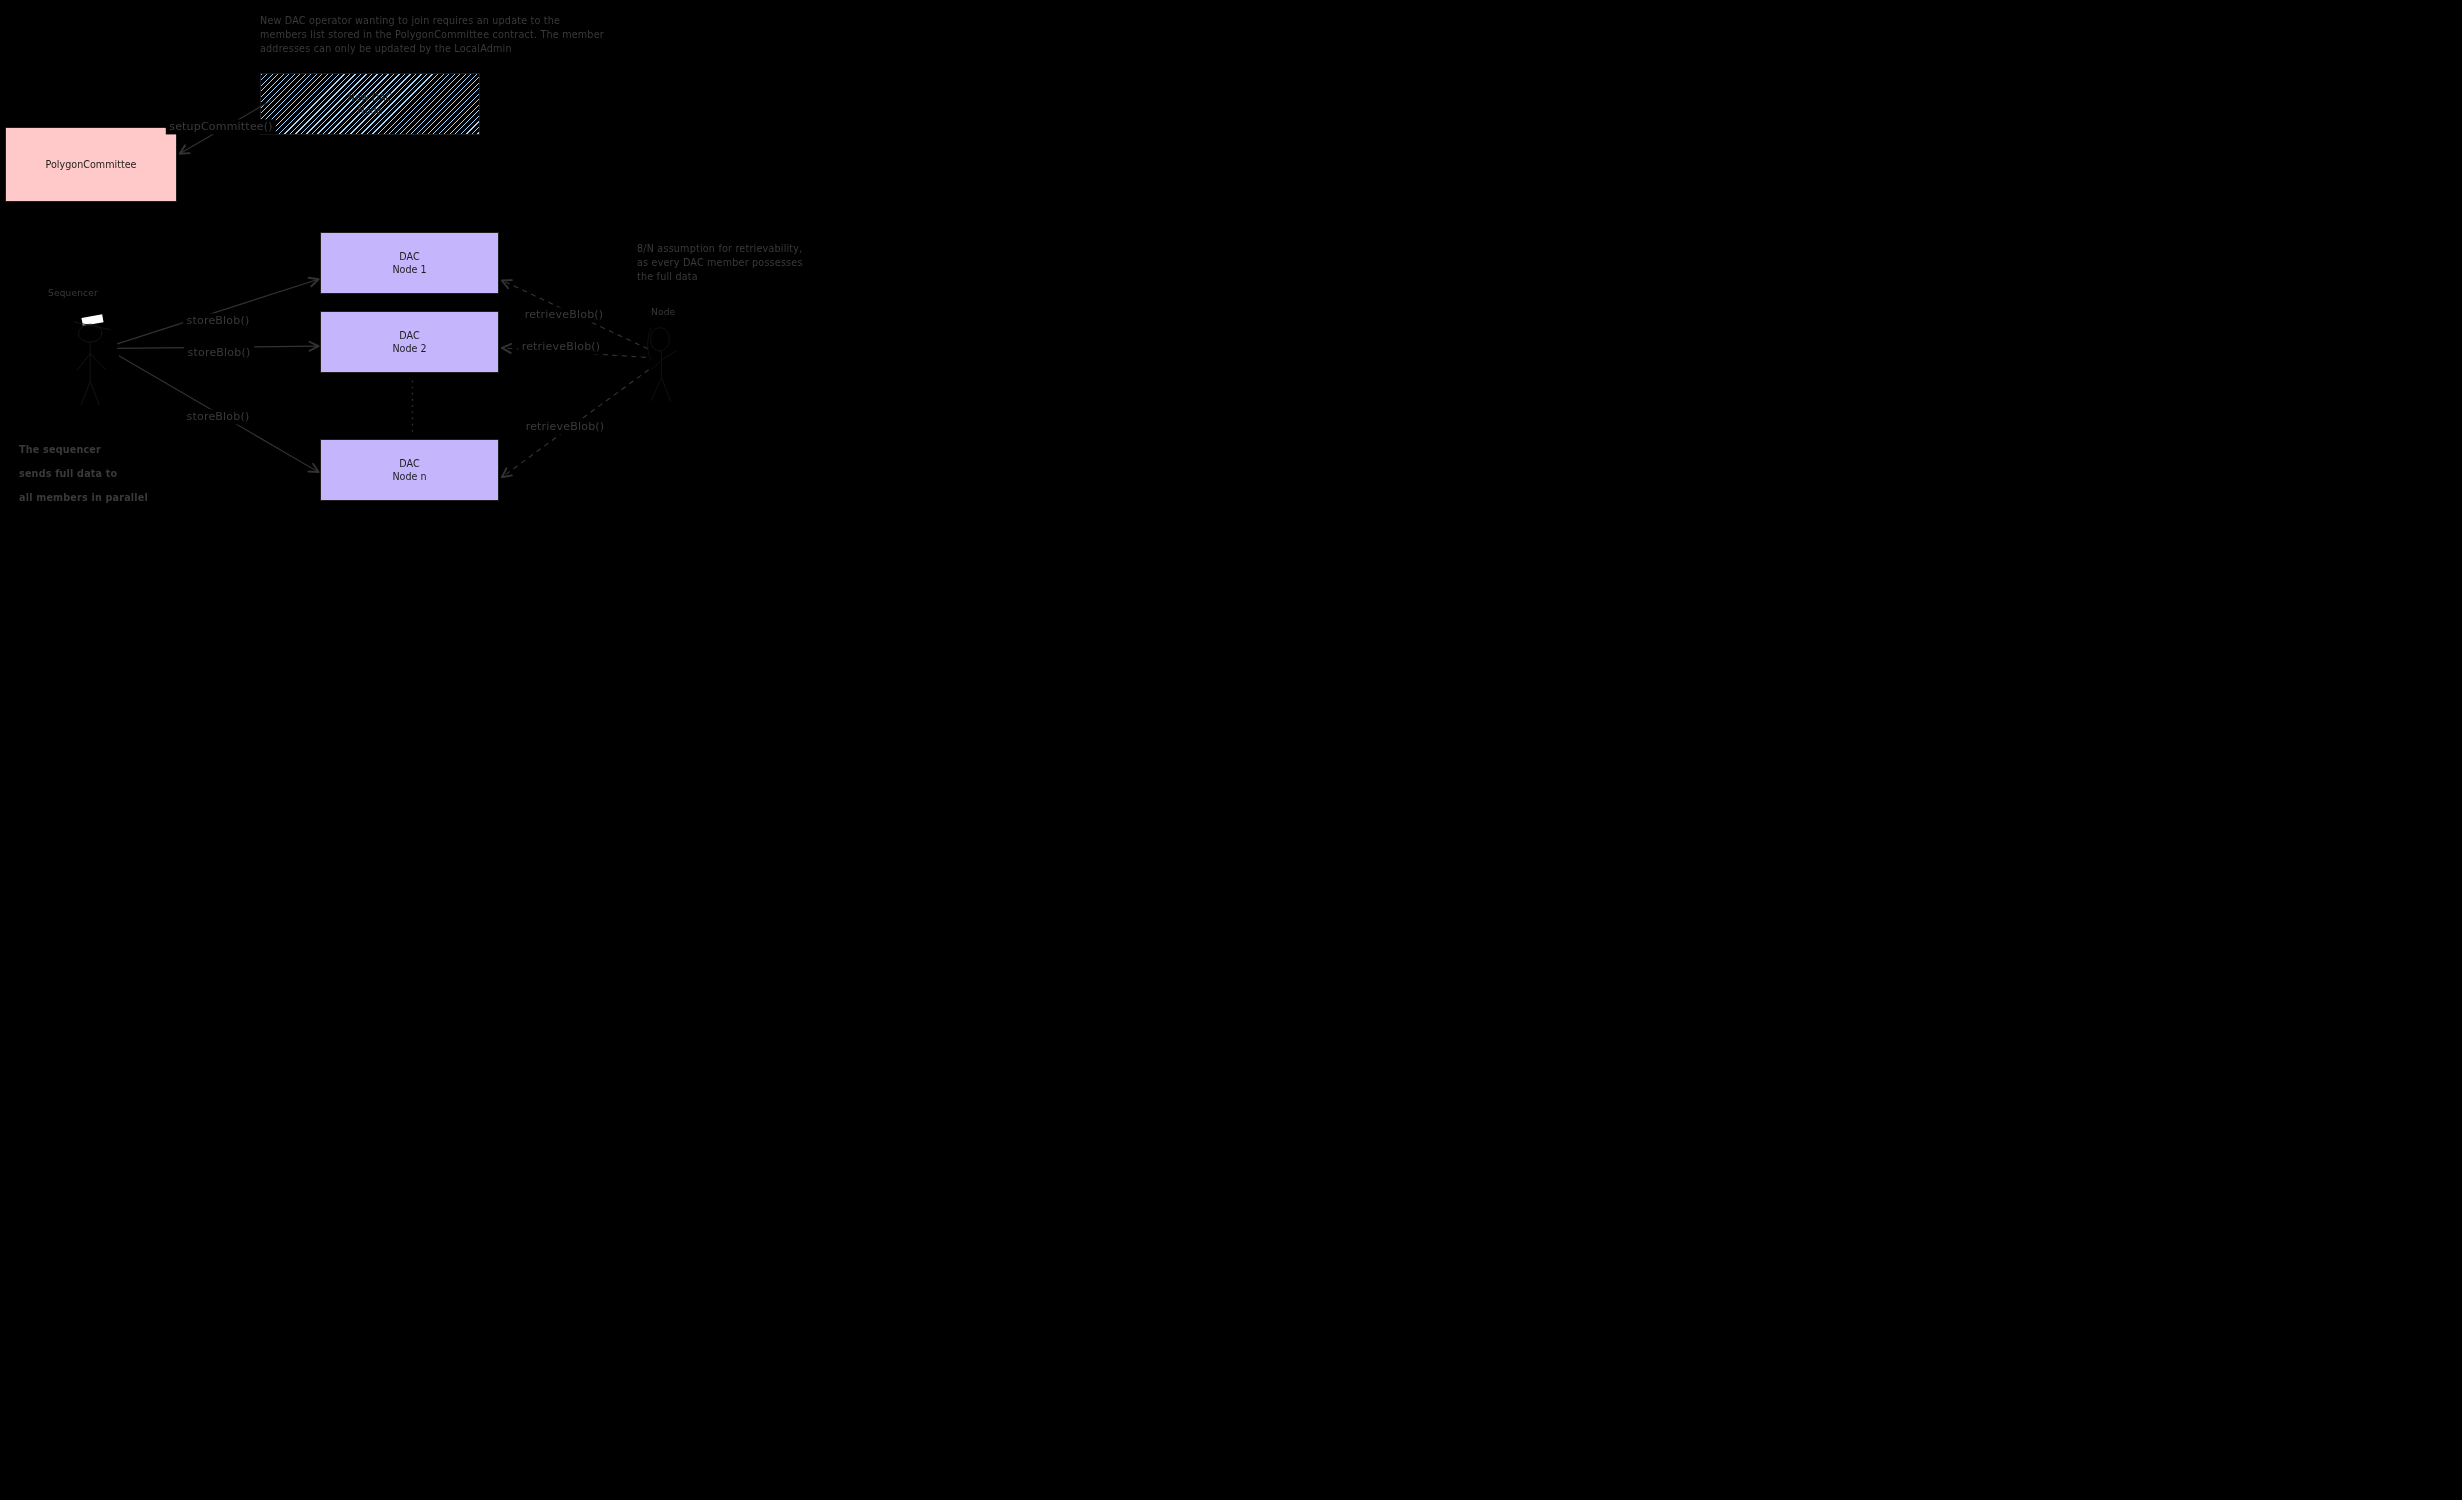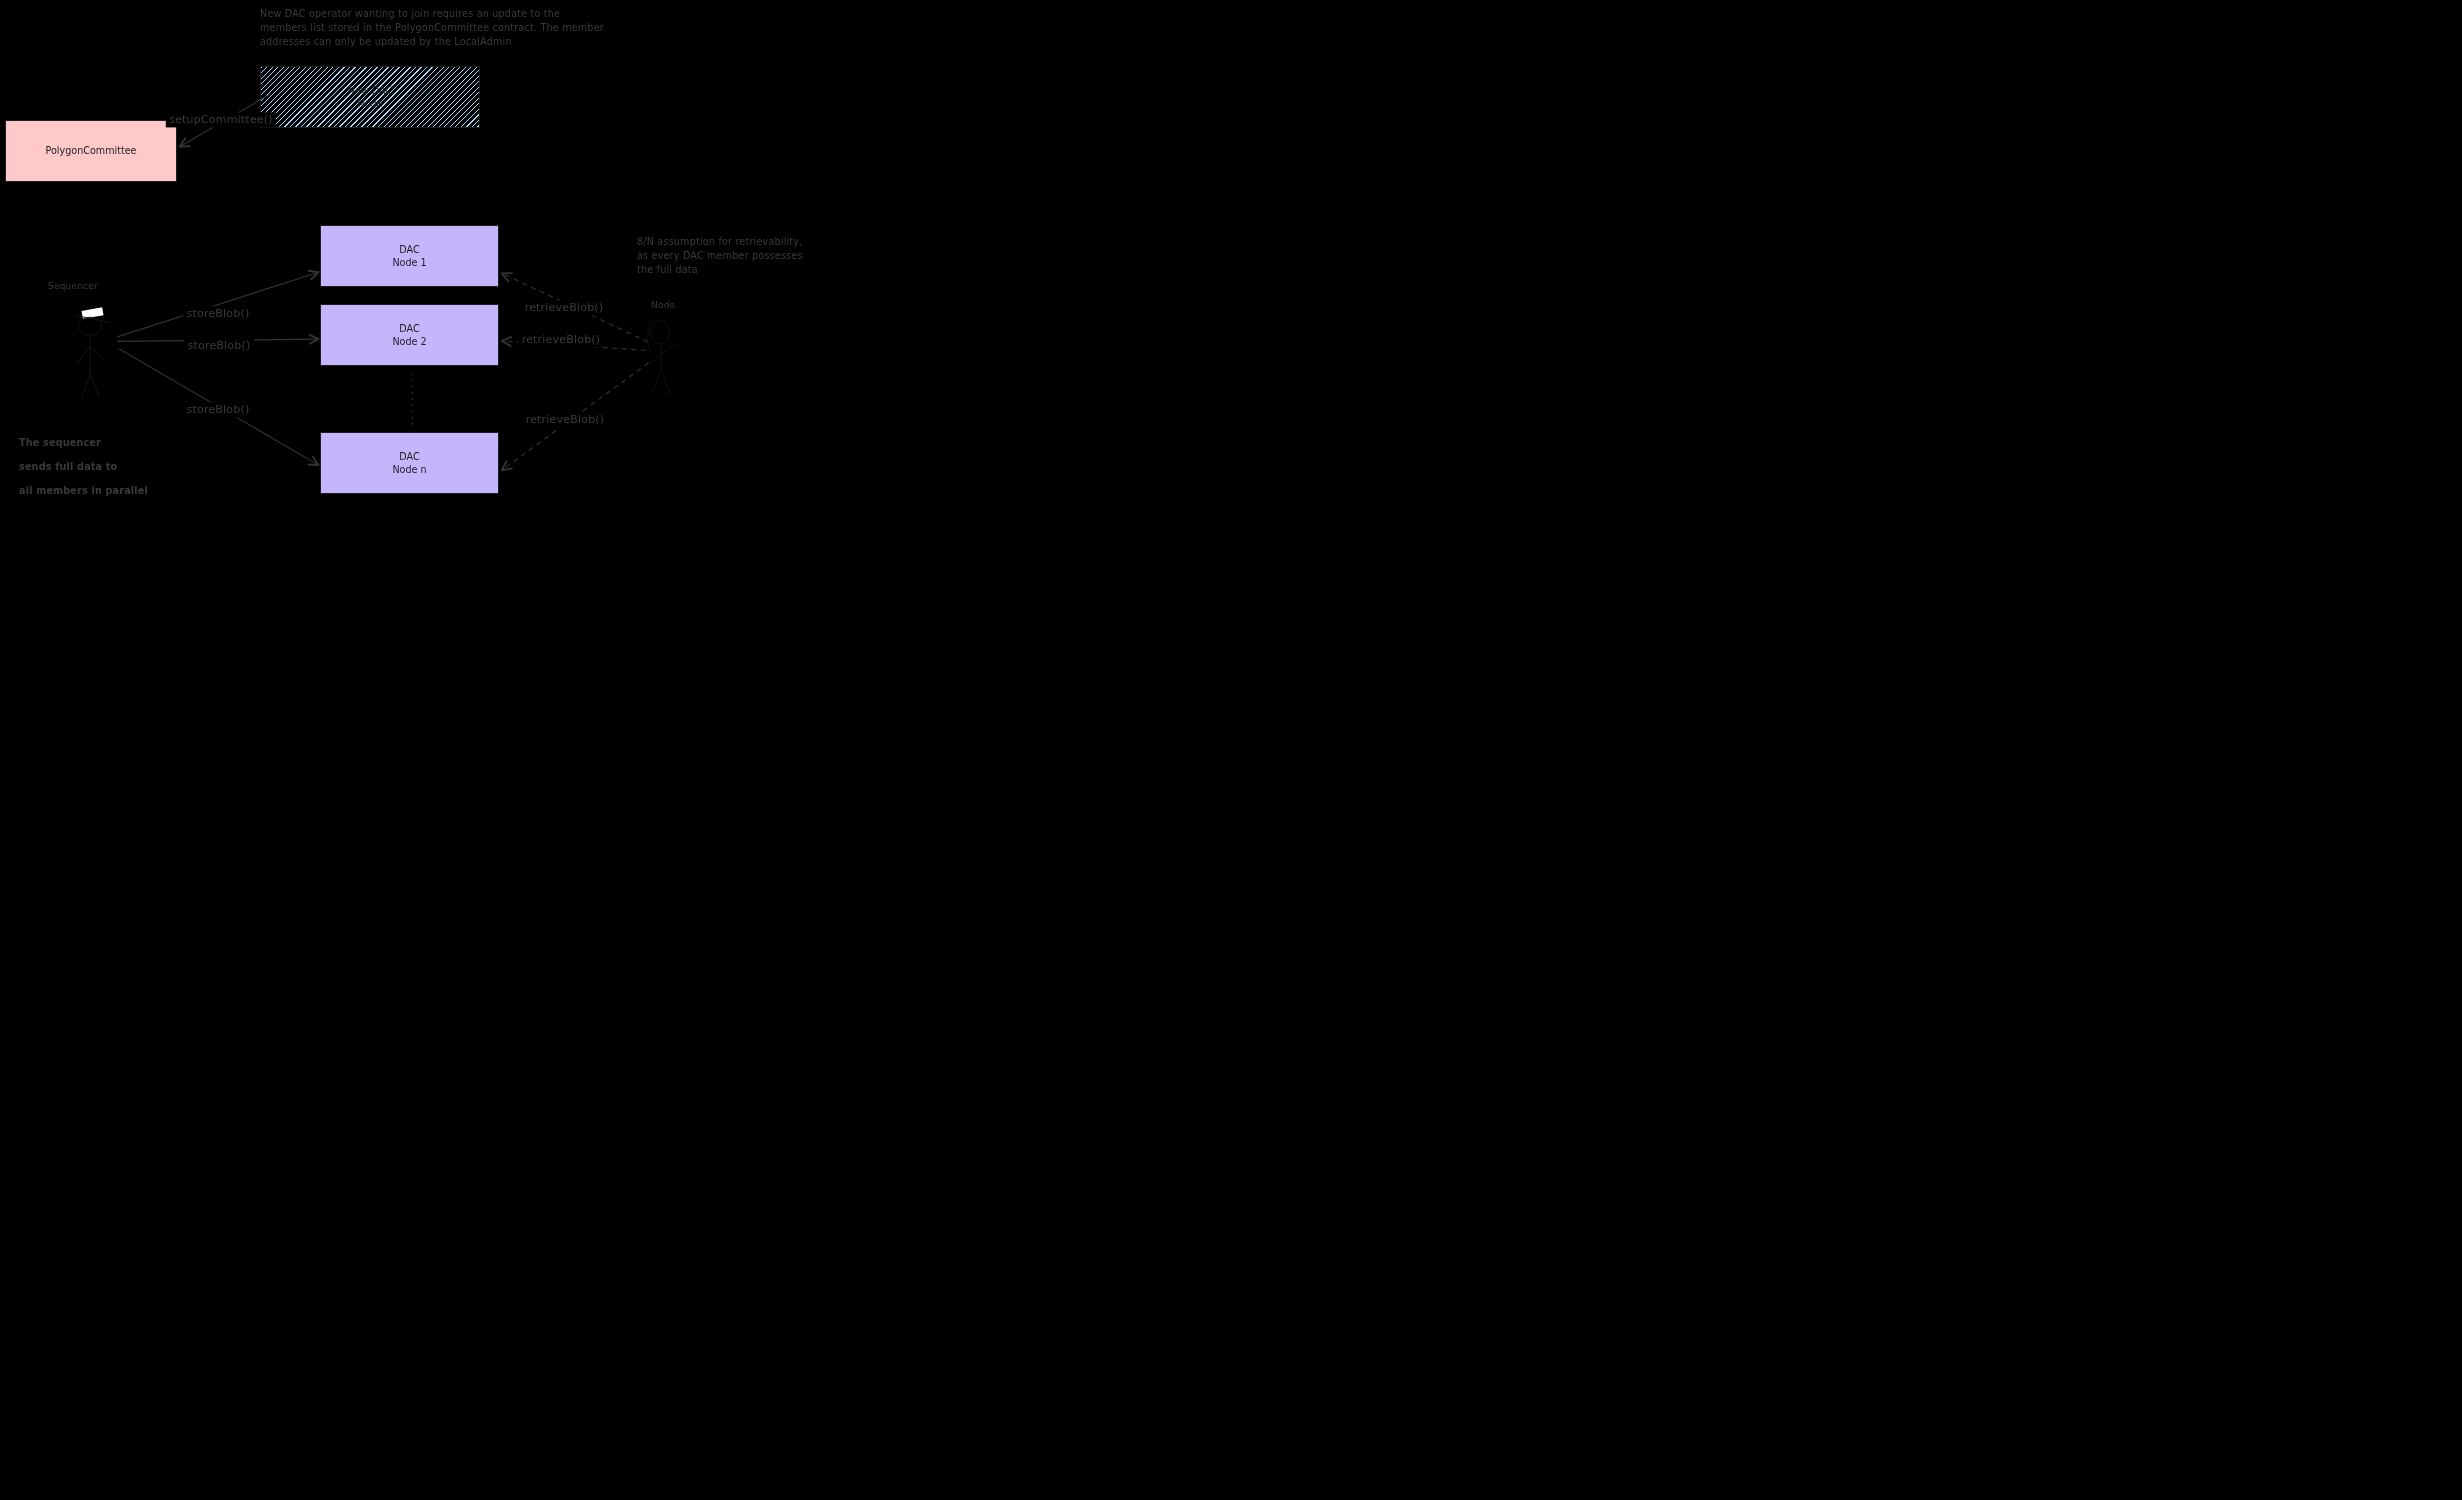--- a/index.html
+++ b/index.html
@@ -2,20 +2,21 @@
 <html style="font-size:9px"><head>
 <meta charset="utf-8">
 <style>
   html, body { margin: 0; padding: 0; background: #000; }
   .canvas {
     position: relative;
     width: 821px; height: 500px;
     background: #000;
     font-family: "DejaVu Sans", sans-serif;
     overflow: hidden;
+    margin-top: 7px;
   }
   .preline { white-space: pre-line; }
   .note {
     position: absolute;
     color: #3a3a3a;
     font-size: 9.6px;
     line-height: 14px;
     letter-spacing: 0.2px;
   }
   .actor-label {
@@ -30,21 +31,21 @@
     display: flex; align-items: center; justify-content: center;
     text-align: center;
     box-sizing: border-box;
   }
   .box-label {
     color: #1e1e1e;
     font-size: 9.6px;
     line-height: 13.5px;
     white-space: pre-line;
   }
-  .box-committee { left: 5px; top: 120px; width: 172px; height: 62px; background: #ffc9c9; }
+  .box-committee { left: 5px; top: 120px; width: 172px; height: 75px; background: #ffc9c9; }
   .box-hatched {
     left: 260px; top: 66px; width: 220px; height: 62px;
     background: repeating-linear-gradient(135deg,
       #a5d8ff 0px, #a5d8ff 0.9px, rgba(0,0,0,0) 0.9px, rgba(0,0,0,0) 3.9px);
   }
   .box-hatched .box-label { color: #2b2b2b; }
   .box-dac { left: 320px; width: 179px; height: 62px; background: #c4b5fd; }
   .box-dac1 { top: 225px; }
   .box-dac2 { top: 304px; }
   .box-dacn { top: 432px; height: 62px; }

